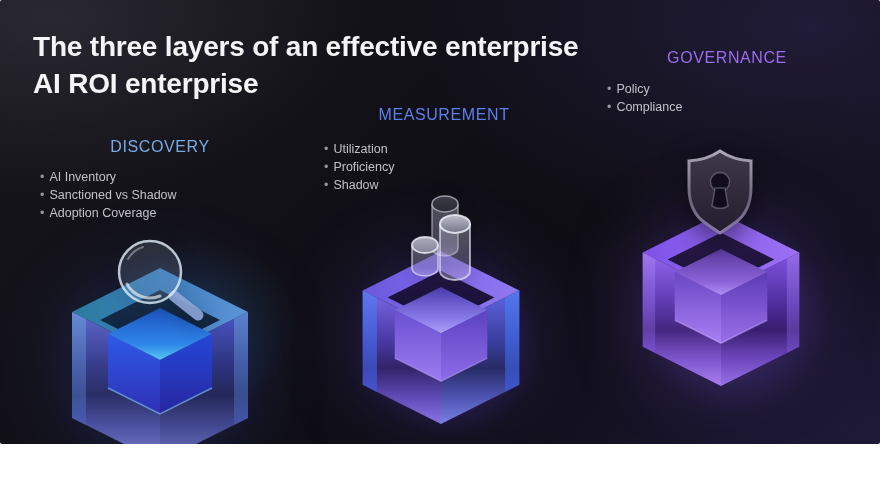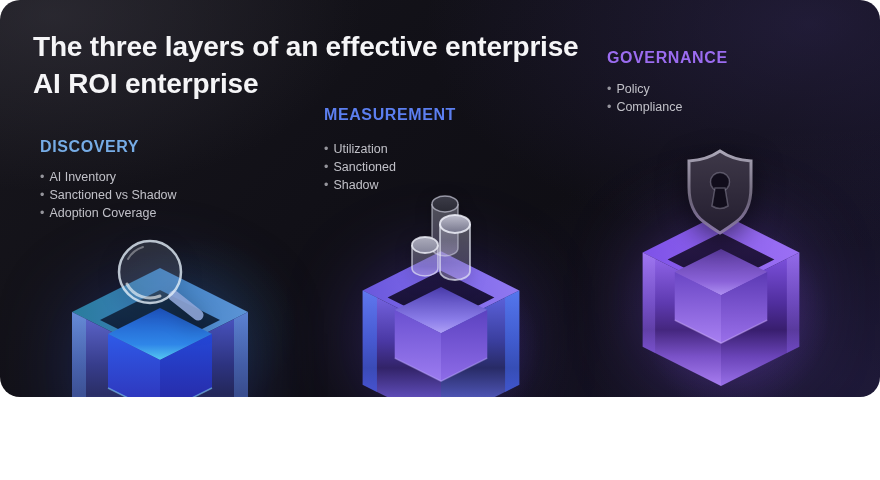--- a/index.html
+++ b/index.html
@@ -1,41 +1,41 @@
 <!DOCTYPE html>
 <html><head>
 <meta charset="utf-8">
 <style>
   html,body { margin:0; padding:0; background:#ffffff; }
   * { box-sizing:border-box; }
 
   .canvas {
     position:relative;
-    width:880px; height:397px;
-    border-radius:20px;
+    width:880px; height:444px;
+    border-radius:2px;
     overflow:hidden;
     font-family:"Liberation Sans", sans-serif;
     background:
       radial-gradient(620px 360px at 92% 6%,  rgba(62,50,112,0.38), rgba(62,50,112,0) 62%),
       radial-gradient(700px 420px at 96% 96%, rgba(52,42,98,0.30),  rgba(52,42,98,0) 60%),
       radial-gradient(560px 320px at 6% 4%,   rgba(60,58,68,0.50),  rgba(60,58,68,0) 55%),
       linear-gradient(135deg,#17161c 0%, #111017 40%, #0e0d13 70%, #151227 100%);
   }
 
   .page-title {
     position:absolute; left:33px; top:28px;
     margin:0; width:560px;
     font-size:28px; line-height:37px; font-weight:700;
     letter-spacing:-0.2px; color:#f5f5f7;
   }
   .page-title span { display:block; }
 
   .col-heading {
-    position:absolute; margin:0; width:240px; 
-    font-size:16px; font-weight:700; letter-spacing:0.6px;
+    position:absolute; margin:0; width:240px; text-align:center;
+    font-size:16px; font-weight:400; letter-spacing:0.6px;
   }
   .h-discovery   { left:40px;  top:138px; color:#76ACE6; }
   .h-measurement { left:324px; top:106px;  color:#5C7FF0; }
   .h-governance  { left:607px; top:49px;  color:#9B6CF0; }
 
   .col-list {
     position:absolute; margin:0; padding:0; width:240px;
     list-style:none; text-align:left;
     font-size:12.5px; line-height:18px; color:#C1C1C8;
   }
@@ -85,21 +85,21 @@
   <h2 class="col-heading h-discovery">DISCOVERY</h2>
   <ul class="col-list l-discovery">
     <li>AI Inventory</li>
     <li>Sanctioned vs Shadow</li>
     <li>Adoption Coverage</li>
   </ul>
 
   <h2 class="col-heading h-measurement">MEASUREMENT</h2>
   <ul class="col-list l-measurement">
     <li>Utilization</li>
-    <li>Sanctioned</li>
+    <li>Proficiency</li>
     <li>Shadow</li>
   </ul>
 
   <h2 class="col-heading h-governance">GOVERNANCE</h2>
   <ul class="col-list l-governance">
     <li>Policy</li>
     <li>Compliance</li>
   </ul>
 
   <svg class="cube cube-discovery" viewBox="0 0 200 212">

